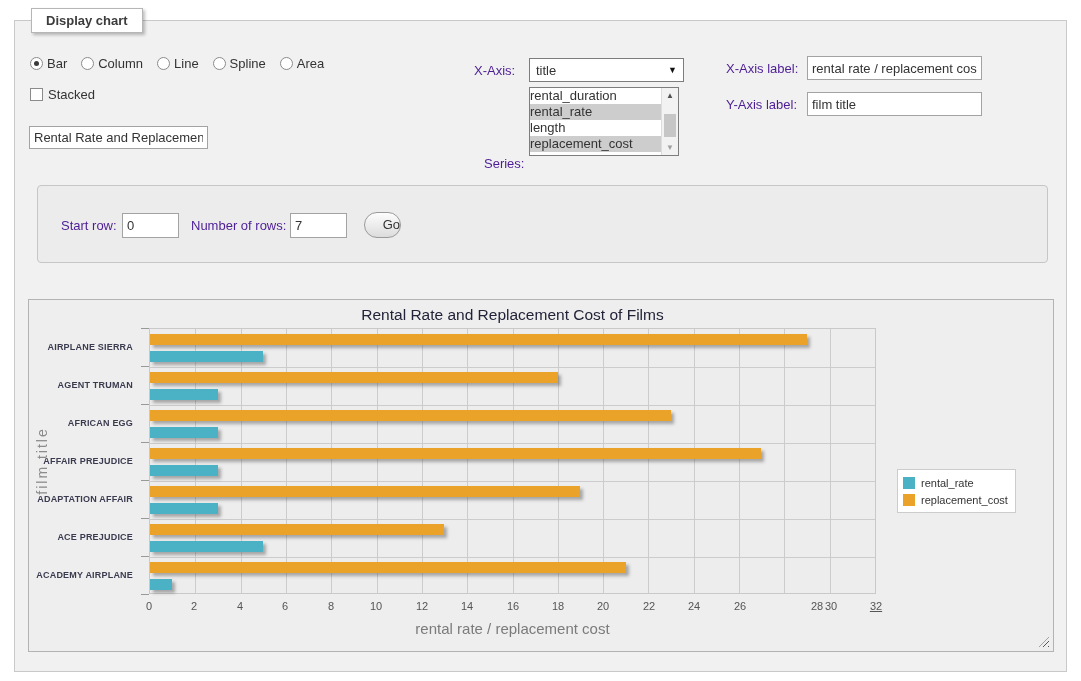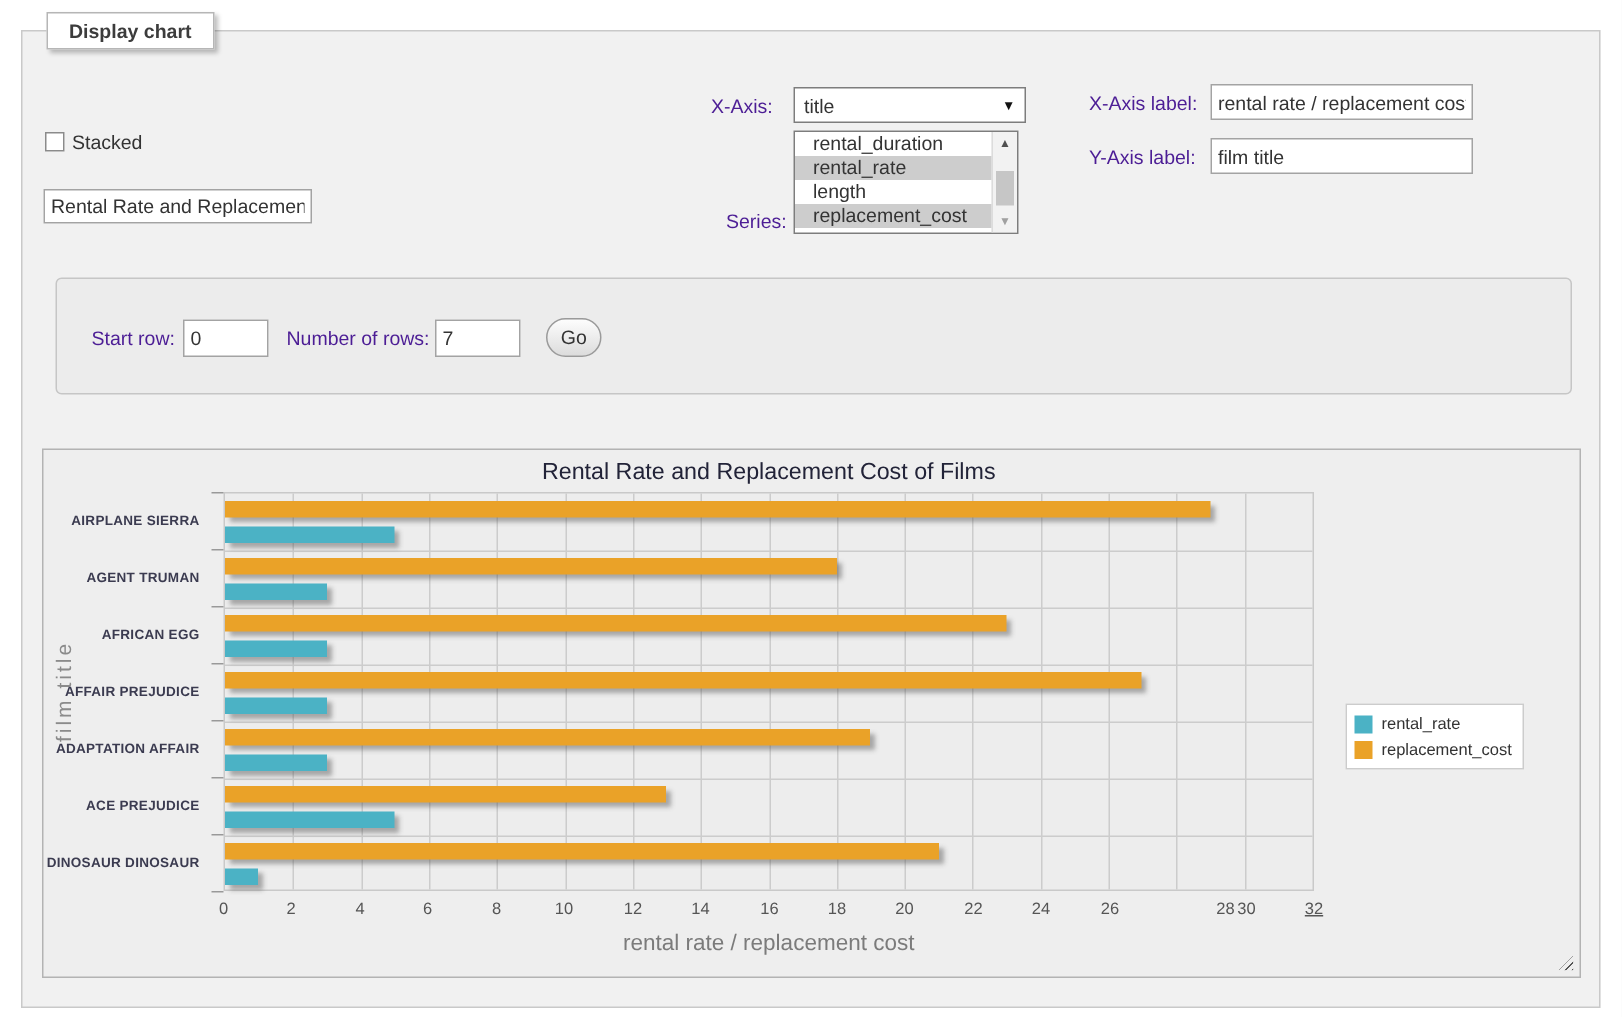--- a/index.html
+++ b/index.html
@@ -26,24 +26,24 @@
   input.text { background:#fff; border:1px solid #a3a3a3; font-family:"Liberation Sans",sans-serif;
     font-size:13px; color:#333; padding:0 4px; outline:none; }
   .title-input { position:absolute; left:14px; top:105px; width:179px; height:23px; }
 
   .lbl { color:#4c1d95; }
   .xaxis-lbl   { position:absolute; left:459px; top:42px; }
   .select-box  { position:absolute; left:514px; top:37px; width:155px; height:24px; background:#fff;
     border:1px solid #7d7d7d; display:flex; align-items:center; justify-content:space-between;
     padding:0 6px 0 6px; cursor:default; }
   .select-arrow { font-size:9px; color:#111; }
-  .series-lbl  { position:absolute; left:469px; top:119px; }
+  .series-lbl  { position:absolute; left:469px; top:135px; }
   .series-list { position:absolute; left:514px; top:66px; width:150px; height:69px; background:#fff;
     border:1px solid #7d7d7d; overflow:hidden; }
-  .series-opt { height:16px; line-height:16px; padding:0 12px; white-space:nowrap; }
+  .series-opt { height:16px; line-height:16px; padding:0 0; white-space:nowrap; }
   .series-opt.selected { background:#cdcdcd; }
   .sb { position:absolute; right:0; top:0; width:17px; height:100%; background:#f2f2f2;
     border-left:1px solid #dcdcdc; }
   .sb-arrow { position:absolute; left:0; width:16px; height:15px; font-size:8px; text-align:center;
     line-height:15px; color:#505050; }
   .sb-arrow.down { bottom:0; color:#a0a0a0; }
   .sb-thumb { position:absolute; left:2px; top:26px; width:12px; height:23px; background:#c6c6c6; }
 
   .xlab-lbl { position:absolute; left:711px; top:40px; }
   .xlab-input { position:absolute; left:792px; top:35px; width:175px; height:24px; }
@@ -52,21 +52,21 @@
 
   
   .rows-panel { position:absolute; left:22px; top:164px; width:1011px; height:78px;
     background:#ececec; border:1px solid #c6c6c6; border-radius:4px; }
   .rows-panel .lbl1 { position:absolute; left:23px; top:32px; }
   .rows-panel .in1  { position:absolute; left:84px; top:27px; width:57px; height:25px; }
   .rows-panel .lbl2 { position:absolute; left:153px; top:32px; }
   .rows-panel .in2  { position:absolute; left:252px; top:27px; width:57px; height:25px; }
   .go-btn { position:absolute; left:326px; top:26px; width:37px; height:26px; border-radius:13px;
     border:1px solid #9a9a9a; background:linear-gradient(#fdfdfd,#dcdcdc); color:#333;
-    font-size:13px; text-align:center; line-height:24px; cursor:pointer; }
+    font-size:13px; text-align:right; line-height:24px; cursor:pointer; }
 
   
   .chart-box { position:absolute; left:13px; top:278px; width:1026px; height:353px;
     background:#eee; border:1px solid #b3b3b3; }
   .chart-title { position:absolute; left:120px; top:6px; width:727px; text-align:center;
     font-size:15.5px; color:#222338; }
   .plot { position:absolute; left:120px; top:28px; width:727px; height:266px;
     background:#ededed; border:1px solid #c9c9c9; }
   .vline { position:absolute; top:0; width:1px; height:100%; background:#ccc; }
   .hline { position:absolute; left:0; width:100%; height:1px; background:#ccc; }
@@ -89,20 +89,42 @@
   .resize-grip { position:absolute; right:4px; bottom:4px; width:10px; height:10px;
     background:repeating-linear-gradient(135deg,#555 0 1px,transparent 1px 3.2px);
     clip-path:polygon(100% 0,100% 100%,0 100%); cursor:se-resize; }
 </style>
 </head>
 <body>
 
 <div class="fieldset">
   <div class="fieldset-legend">Display chart</div>
 
+  <div class="radio-row" id="radioRow">
+      <span class="radio-item">
+        <span class="radio checked"></span>
+        <span>Bar</span>
+      </span>
+      <span class="radio-item">
+        <span class="radio"></span>
+        <span>Column</span>
+      </span>
+      <span class="radio-item">
+        <span class="radio"></span>
+        <span>Line</span>
+      </span>
+      <span class="radio-item">
+        <span class="radio"></span>
+        <span>Spline</span>
+      </span>
+      <span class="radio-item">
+        <span class="radio"></span>
+        <span>Area</span>
+      </span>
+    </div>
 
   <div class="checkbox-row">
     <span class="checkbox"></span>
     <span>Stacked</span>
   </div>
 
   <input class="text title-input" value="Rental Rate and Replacement Cost of Films" style="">
 
   <span class="lbl xaxis-lbl">X-Axis:</span>
   <div class="select-box">
@@ -191,21 +213,21 @@
           <div class="bar" style="top: 22px; background: rgb(75, 178, 197); width: 3.09375%;"></div>
         </div>
       </div>
     <div id="catLabels">
         <div class="cat-label" style="top: 28px;">AIRPLANE SIERRA</div>
         <div class="cat-label" style="top: 66px;">AGENT TRUMAN</div>
         <div class="cat-label" style="top: 104px;">AFRICAN EGG</div>
         <div class="cat-label" style="top: 142px;">AFFAIR PREJUDICE</div>
         <div class="cat-label" style="top: 180px;">ADAPTATION AFFAIR</div>
         <div class="cat-label" style="top: 218px;">ACE PREJUDICE</div>
-        <div class="cat-label" style="top: 256px;">DINOSAUR DINOSAUR</div>
+        <div class="cat-label" style="top: 256px;">ACADEMY AIRPLANE</div>
       </div>
     <div id="xTicks">
         <div class="xtick" style="left: 100px;">0</div>
         <div class="xtick" style="left: 145px;">2</div>
         <div class="xtick" style="left: 191px;">4</div>
         <div class="xtick" style="left: 236px;">6</div>
         <div class="xtick" style="left: 282px;">8</div>
         <div class="xtick" style="left: 327px;">10</div>
         <div class="xtick" style="left: 373px;">12</div>
         <div class="xtick" style="left: 418px;">14</div>

